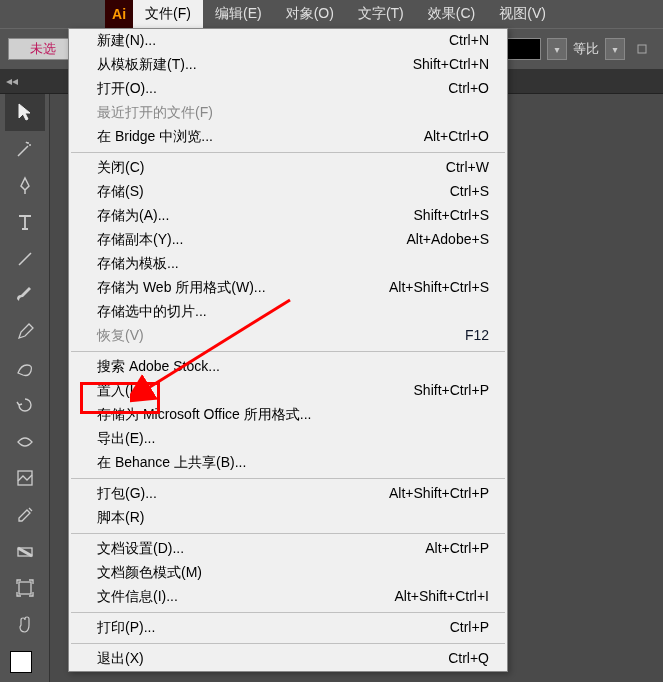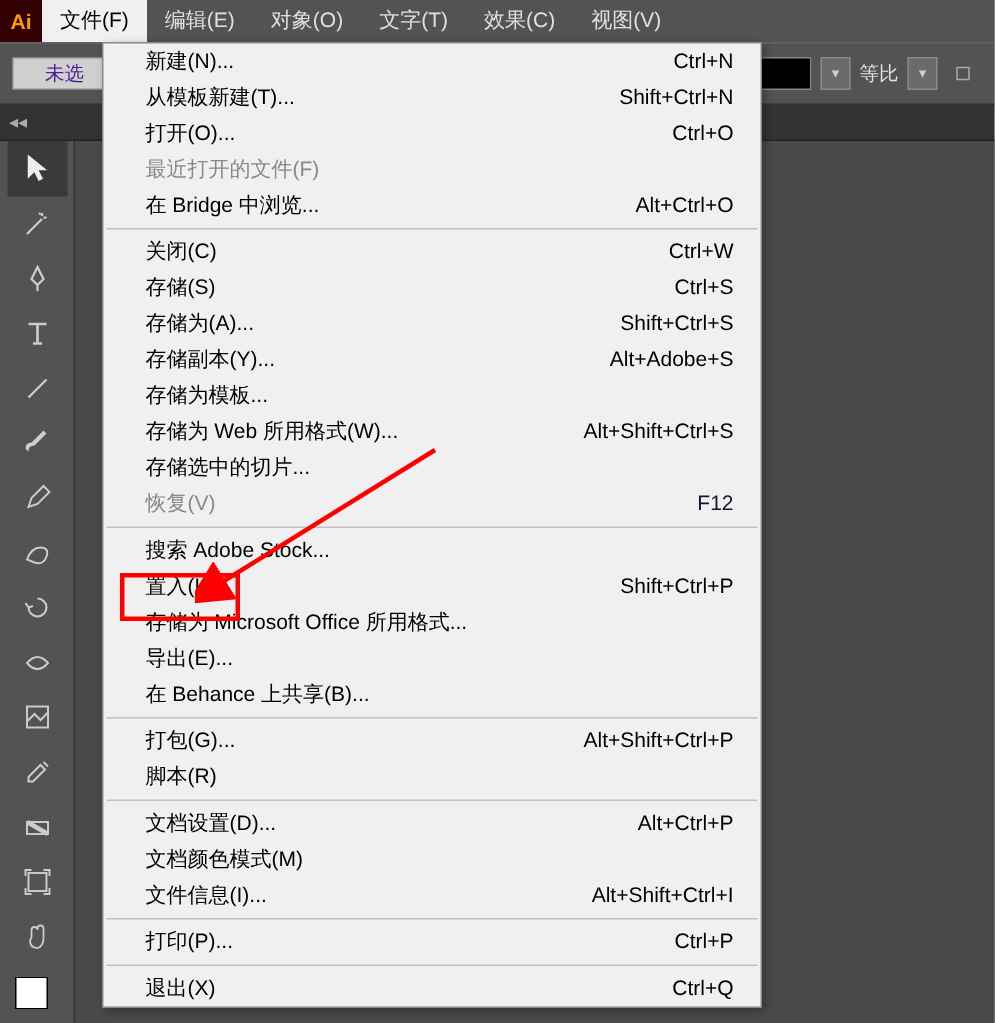--- a/index.html
+++ b/index.html
@@ -1,27 +1,27 @@
 <!DOCTYPE html>
 <html><head>
 <meta charset="utf-8">
 <style>
 * { margin: 0; padding: 0; box-sizing: border-box; font-family: "Microsoft YaHei", sans-serif; }
 body { width: 663px; height: 682px; background: #4a4a4a; overflow: hidden; user-select: none; }
 
 
-.app-bar { height: 28px; background: #535353; display: flex; align-items: center; }
+.app-bar { height: 28px; background: #535353; display: flex; align-items: center; justify-content: center; }
 .app-bar .logo { width: 28px; height: 28px; background: #330000; display: flex; align-items: center; justify-content: center; color: #ff9a00; font-weight: bold; font-size: 14px; }
 .app-bar .menu { display: flex; height: 100%; }
 .app-bar .menu-item { padding: 4px 12px; height: 100%; display: flex; align-items: center; color: #e0e0e0; font-size: 14px; cursor: pointer; }
 .app-bar .menu-item.active { background: #f0f0f0; color: #000; }
 
 
 .options-bar { height: 42px; background: #535353; border-top: 1px solid #666; border-bottom: 1px solid #333; display: flex; align-items: center; }
-.options-bar .left { width: 70px; background: #d0d0d0; color: #4c1d95; border: 1px solid #888; height: 22px; margin-left: 8px; display: flex; align-items: center; justify-content: center; font-size: 13px; }
+.options-bar .left { width: 70px; background: #d0d0d0; color: #be185d; border: 1px solid #888; height: 22px; margin-left: 8px; display: flex; align-items: center; justify-content: center; font-size: 13px; }
 .options-bar .right { margin-left: auto; display: flex; align-items: center; gap: 6px; margin-right: 10px; }
 .options-bar .swatch { width: 60px; height: 22px; background: #000; border: 1px solid #888; }
 .options-bar .label { color: #e0e0e0; font-size: 13px; }
 .options-bar .dropdown { width: 20px; height: 22px; background: #6a6a6a; border: 1px solid #888; display: flex; align-items: center; justify-content: center; color: #ccc; font-size: 10px; }
 .options-bar .chevlink { width: 22px; height: 22px; display: flex; align-items: center; justify-content: center; }
 
 
 .doc-tab-strip { height: 24px; background: #333; border-bottom: 1px solid #222; position: relative; }
 .doc-tab-strip .chev { position: absolute; left: 6px; top: 4px; color: #aaa; font-size: 12px; }
 

